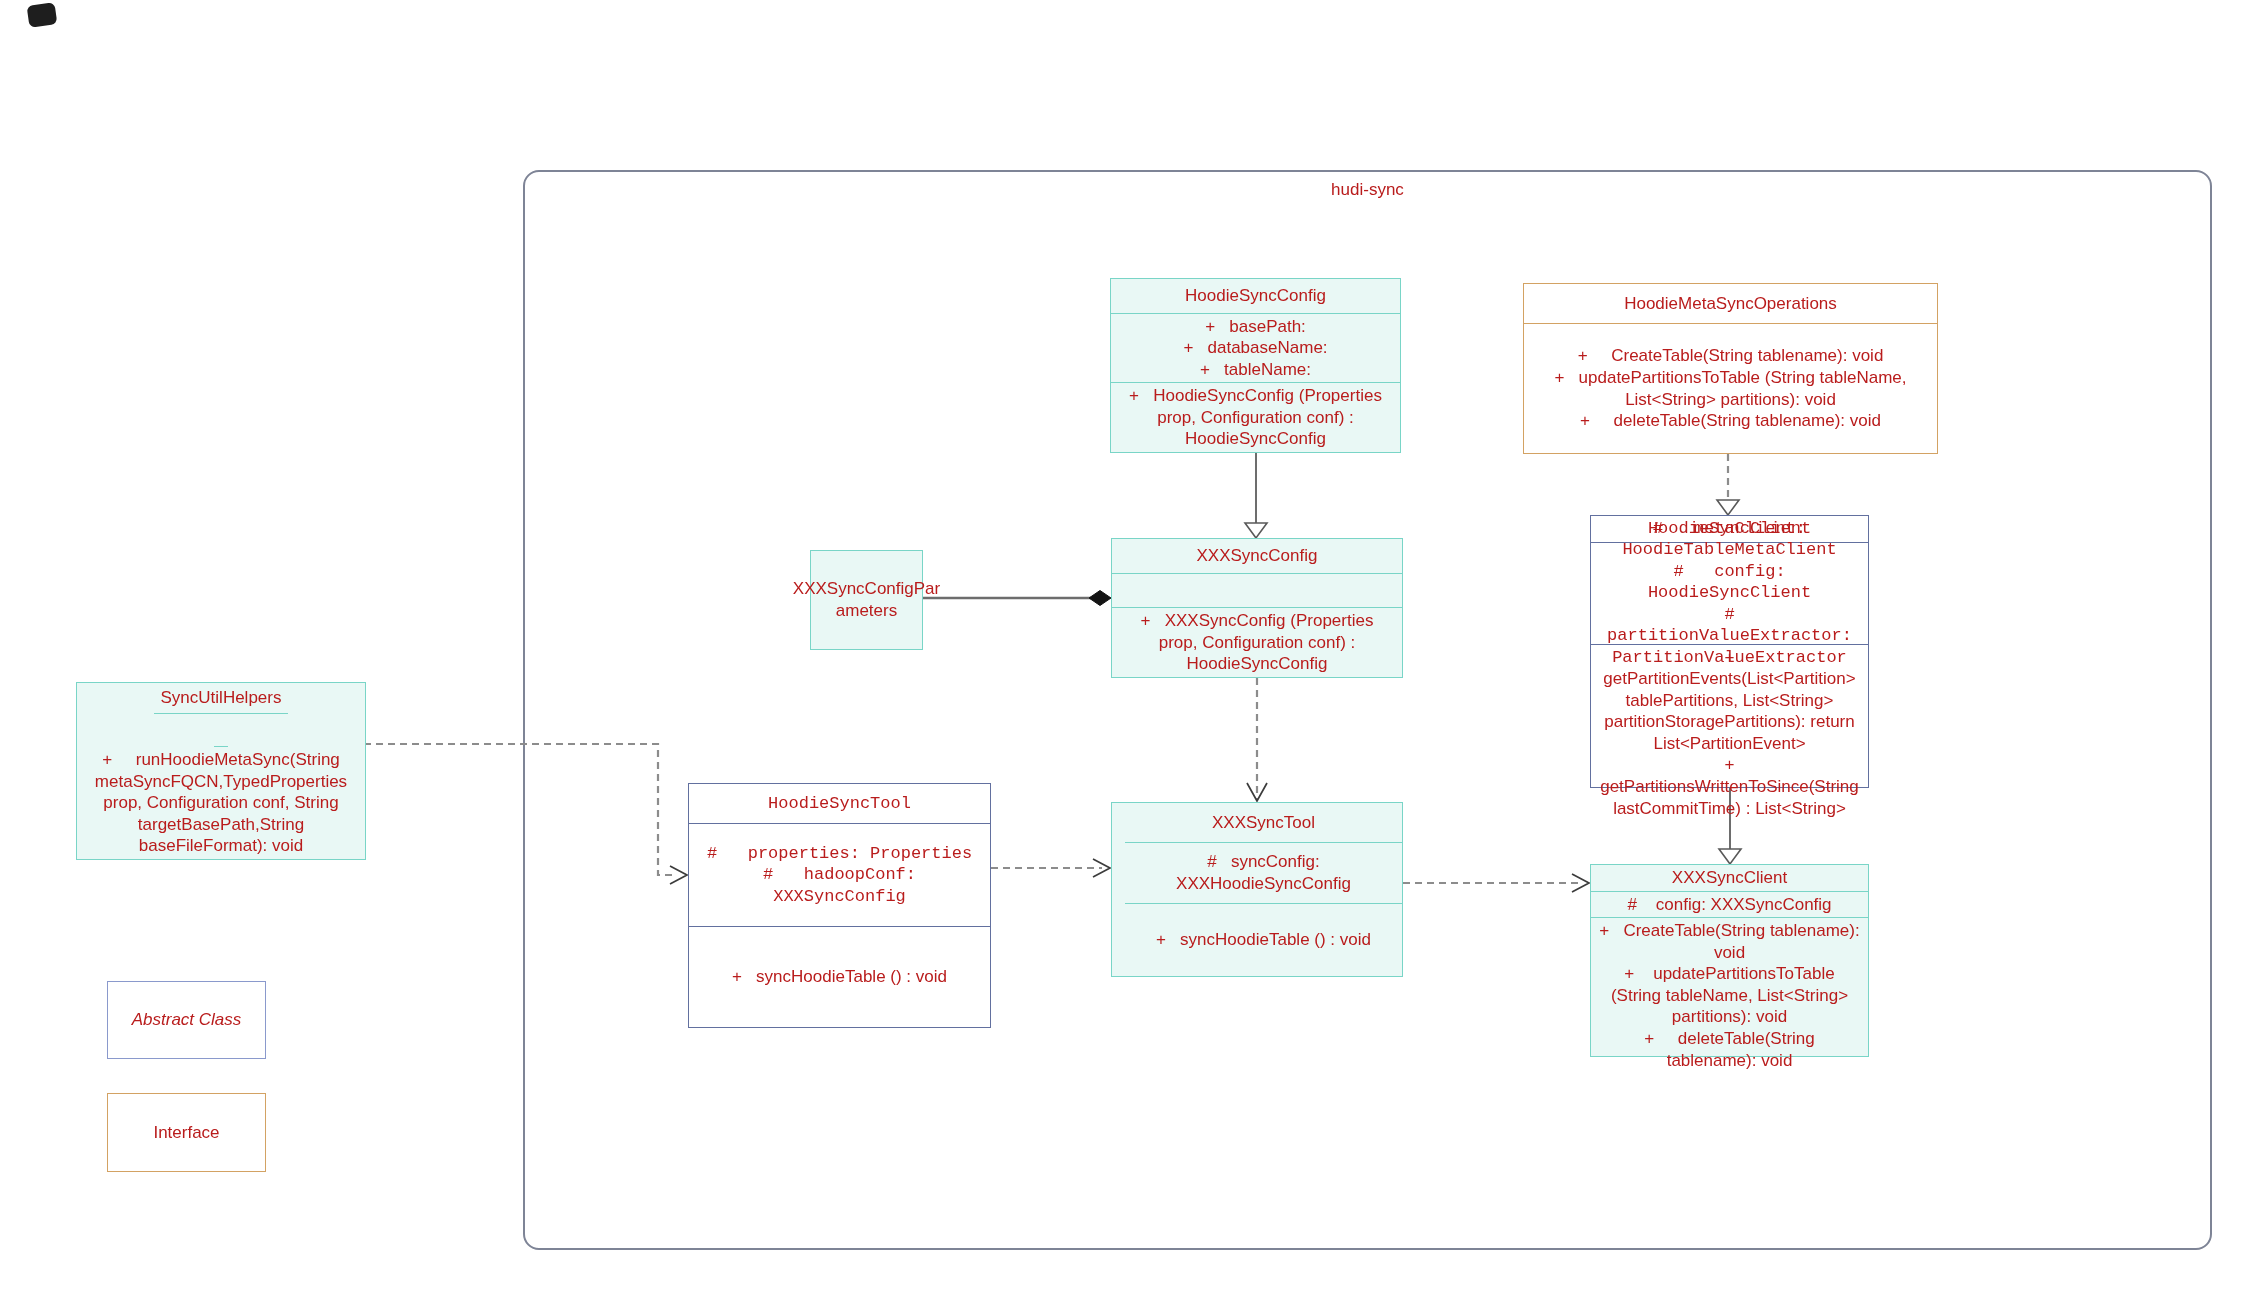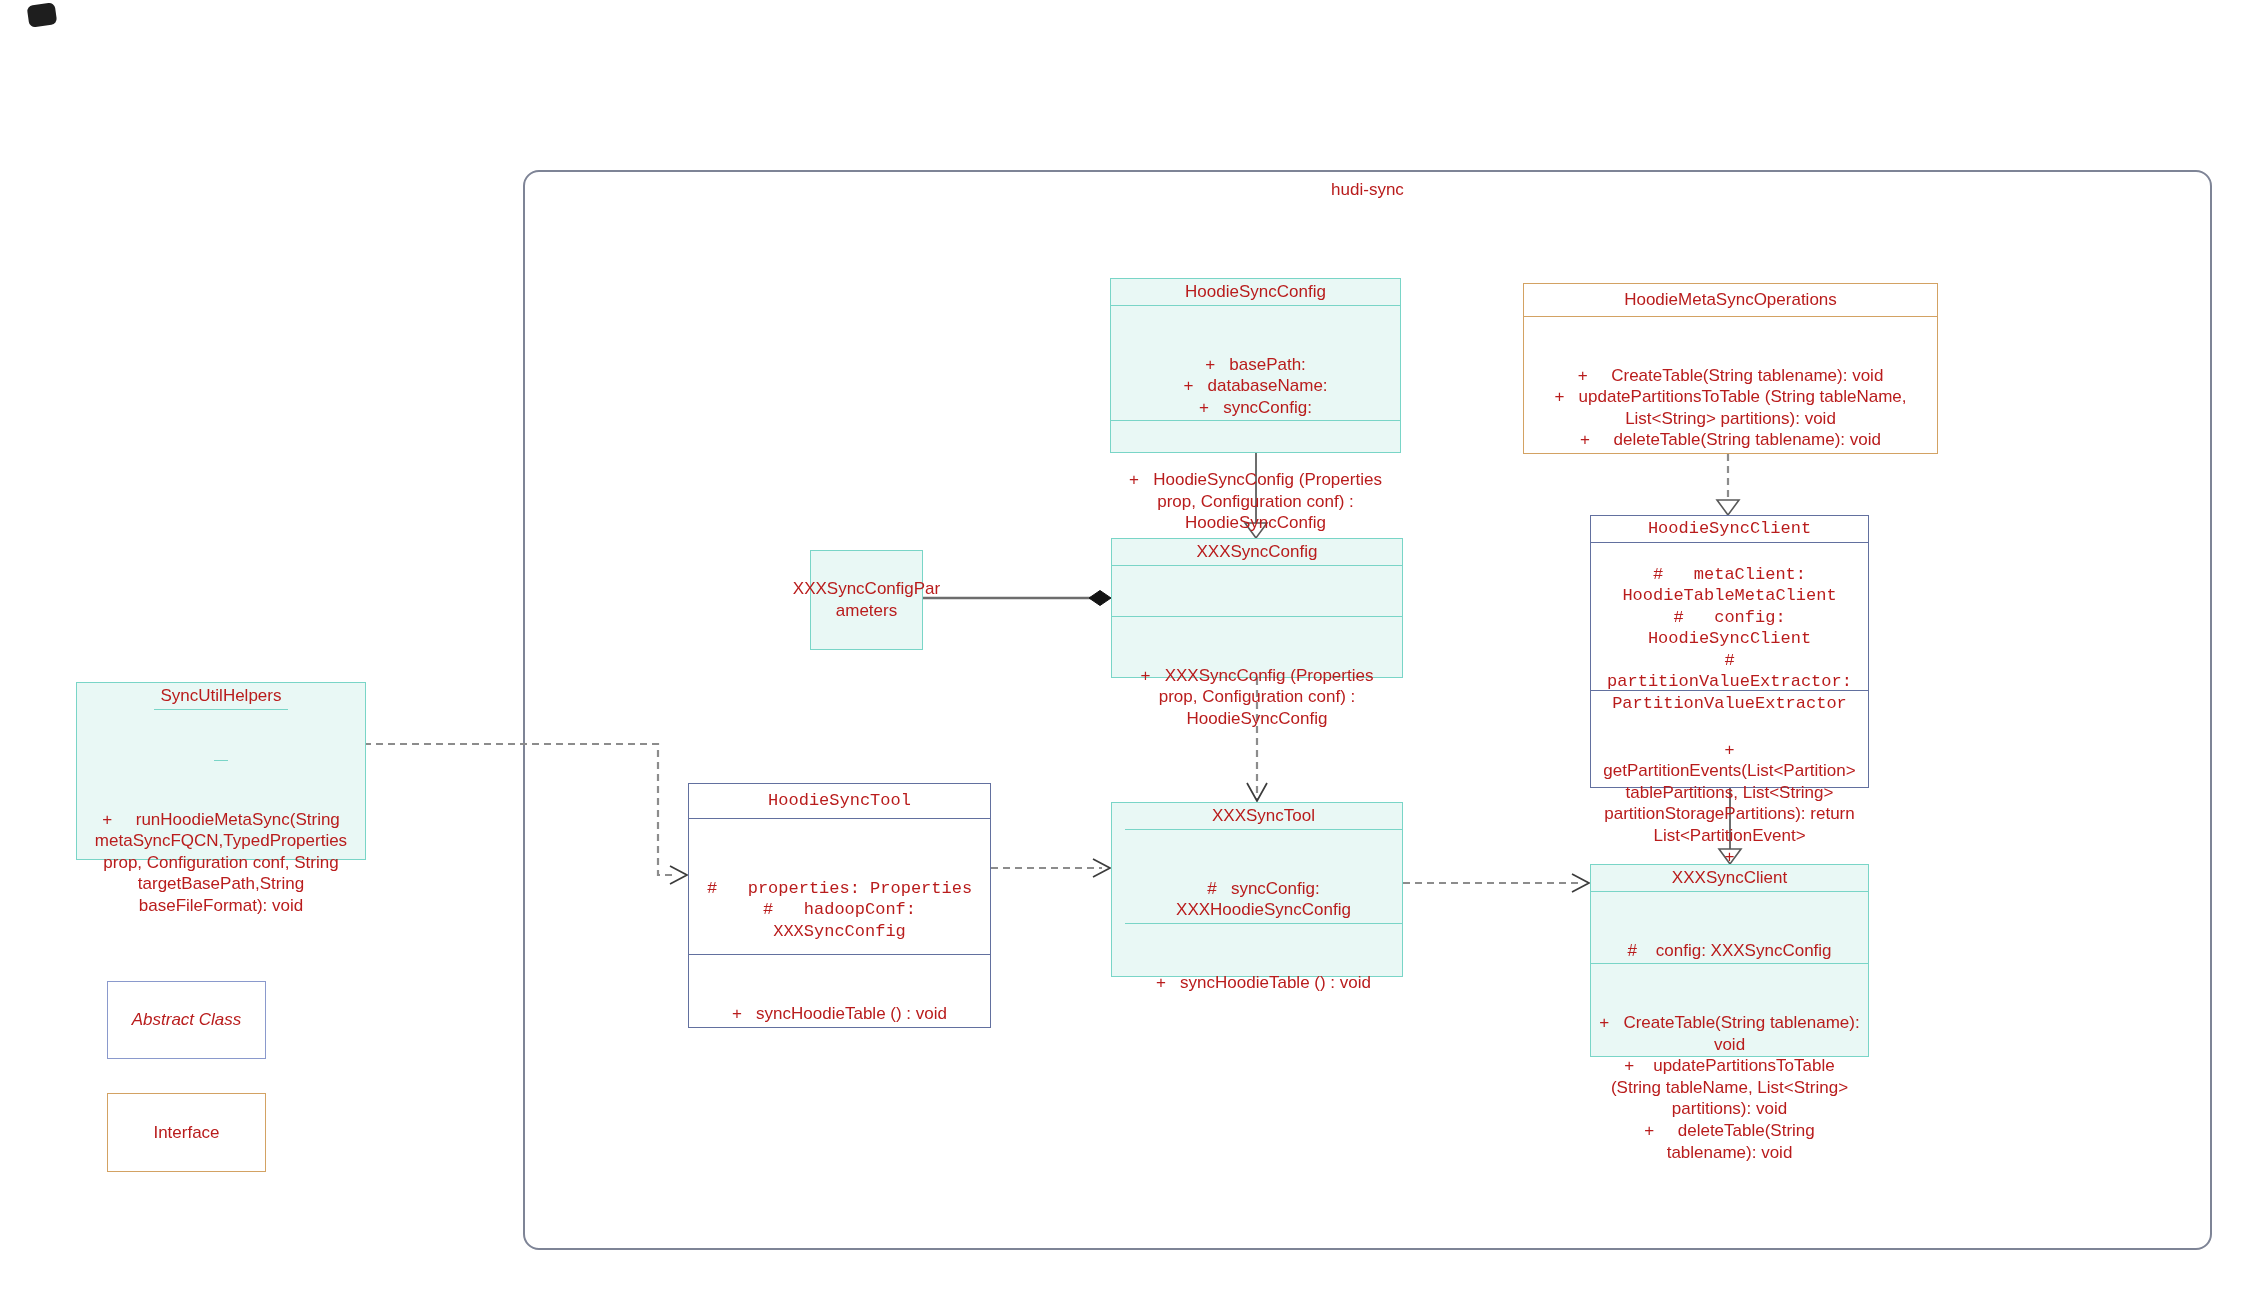--- a/index.html
+++ b/index.html
@@ -1,21 +1,21 @@
 <!DOCTYPE html>
 <html><head>
 <meta charset="utf-8">
 <style>
   html,body{margin:0;padding:0;background:#ffffff;}
   .canvas{
     position:relative;width:2248px;height:1300px;background:#ffffff;overflow:hidden;
     font-family:"Liberation Sans", sans-serif;color:#b91c1c;
   }
   
-  .uml-box{position:absolute;display:flex;flex-direction:column;box-sizing:border-box;background:#ffffff;gap:46px;}
+  .uml-box{position:absolute;display:flex;flex-direction:column;box-sizing:border-box;background:#ffffff;}
   .uml-box.teal{background:#e9f8f5;border:1.6px solid #79d5c7;}
   .uml-box.abstract{background:#ffffff;border:1.6px solid #62709f;}
   .uml-box.abstract-light{background:#ffffff;border:1.6px solid #8a99cc;}
   .uml-box.interface{background:#ffffff;border:1.6px solid #d3a263;}
   .comp{
     display:flex;align-items:center;justify-content:center;text-align:center;
     white-space:pre-wrap;box-sizing:border-box;padding:2px 7px;
     font-size:17px;line-height:1.27;
   }
   .comp.grow{flex:1;}
@@ -120,21 +120,21 @@
     <g>
       <line x1="1403" y1="883" x2="1581" y2="883" stroke="#8c8c8c" stroke-width="2.2" stroke-dasharray="7 5"></line>
       <path d="M1572,874 L1589,883 L1572,892" fill="none" stroke="#3c3c3c" stroke-width="1.7"></path>
     </g>
   </svg>
 
   <div class="uml-box teal" id="b-hsc">
     <div class="comp t b">HoodieSyncConfig</div>
     <div class="comp a b">+   basePath:
 +   databaseName:
-+   syncConfig:</div>
++   tableName:</div>
     <div class="comp grow">+   HoodieSyncConfig (Properties prop, Configuration conf) : HoodieSyncConfig</div>
   </div>
 
   <div class="uml-box interface" id="b-hmso">
     <div class="comp t b">HoodieMetaSyncOperations</div>
     <div class="comp grow">+     CreateTable(String tablename): void
 +   updatePartitionsToTable (String tableName, List&lt;String&gt; partitions): void
 +     deleteTable(String tablename): void</div>
   </div>
 

